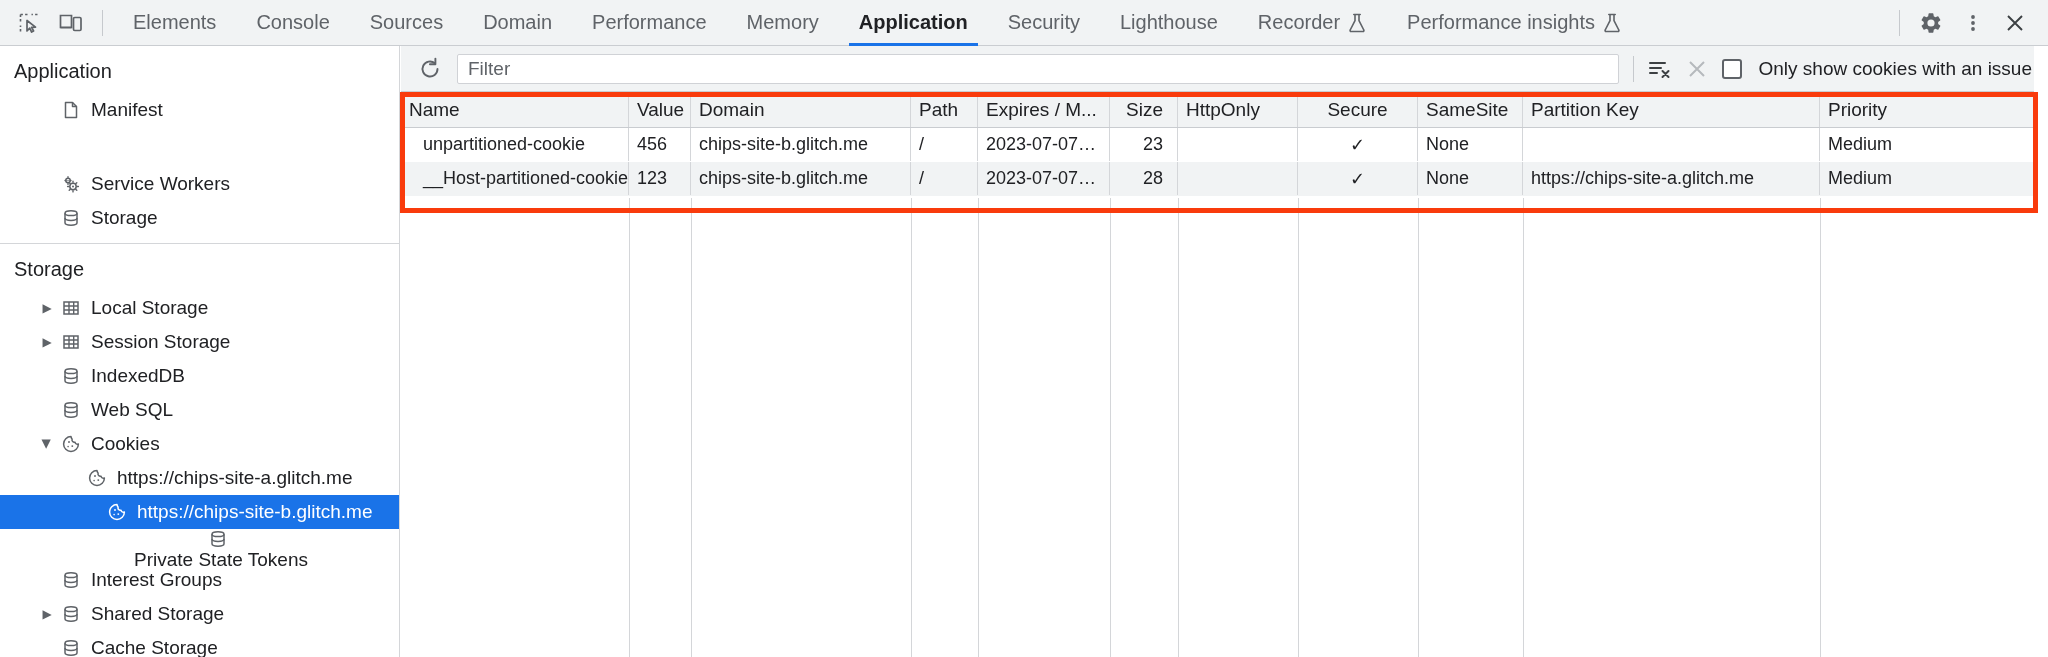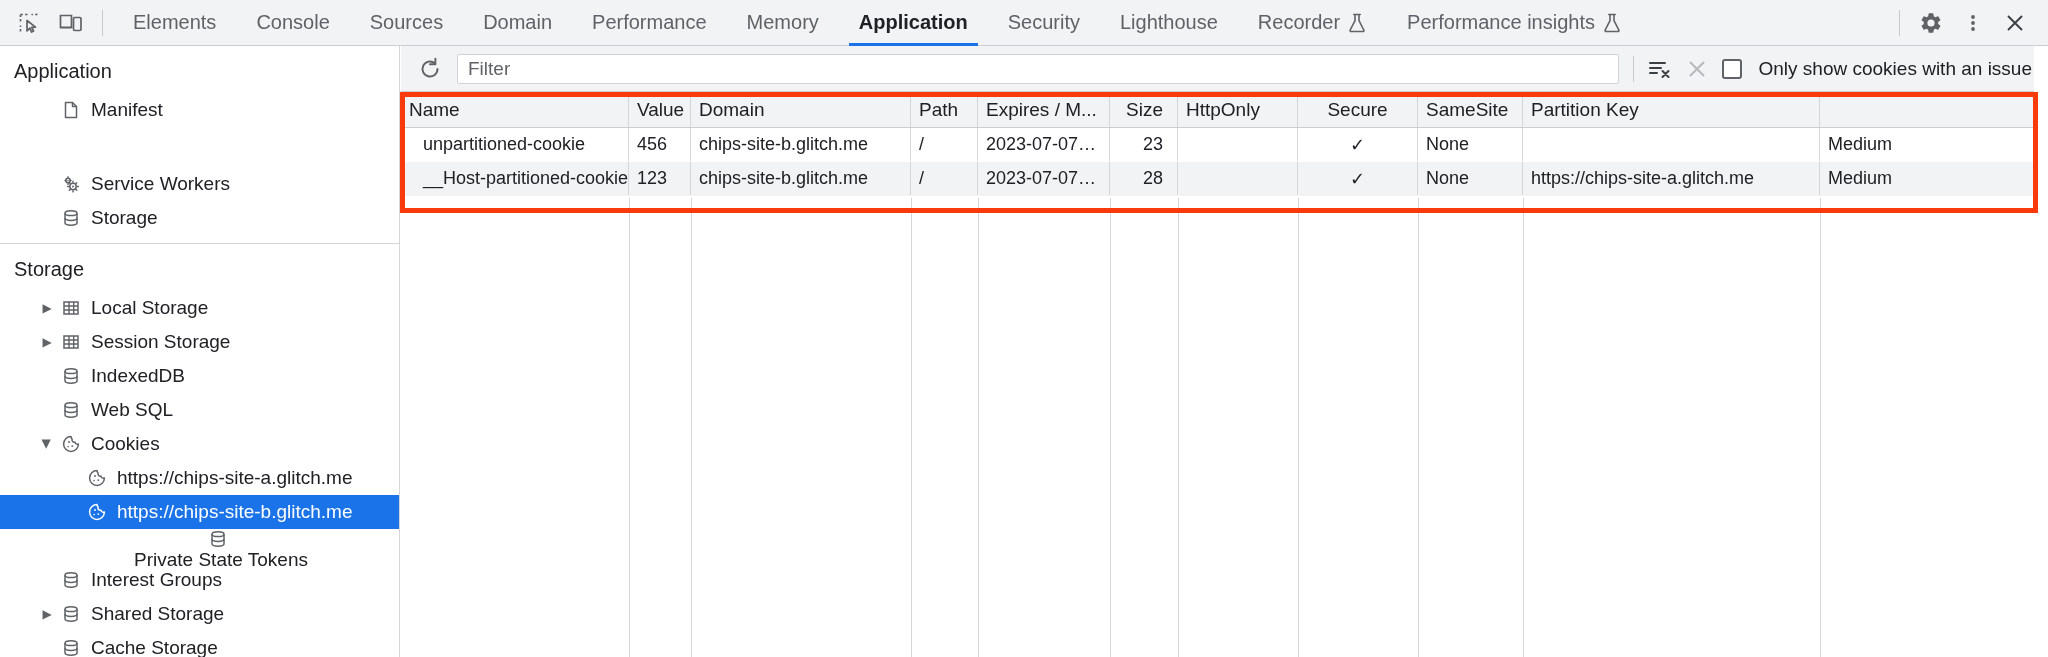--- a/index.html
+++ b/index.html
@@ -347,21 +347,21 @@
           <div class="t-icon">
             <svg width="20" height="20" viewBox="0 0 20 20">
               <path d="M10 2.6 a7.4 7.4 0 1 0 7.4 7.4 c-1.6 .6 -3.2 -.2 -3.4 -1.8 c-1.9 .5 -3.4 -1.1 -2.9 -3 c-.6 -.9 -1 -1.7 -1.1 -2.6 z" fill="none" stroke="#5f6368" stroke-width="1.5" stroke-linejoin="round"></path>
               <circle cx="8" cy="8" r="0.95" fill="#5f6368"></circle>
               <circle cx="11.3" cy="12.1" r="0.95" fill="#5f6368"></circle>
               <circle cx="7.1" cy="12.6" r="0.8" fill="#5f6368"></circle>
             </svg>
           </div>
           <div class="t-label">https://chips-site-a.glitch.me</div>
         </div>
-        <div class="tree-row selected" style="padding-left: 62px;">
+        <div class="tree-row selected" style="padding-left: 82px;">
           <div class="twisty"></div>
           <div class="t-icon">
             <svg width="20" height="20" viewBox="0 0 20 20">
               <path d="M10 2.6 a7.4 7.4 0 1 0 7.4 7.4 c-1.6 .6 -3.2 -.2 -3.4 -1.8 c-1.9 .5 -3.4 -1.1 -2.9 -3 c-.6 -.9 -1 -1.7 -1.1 -2.6 z" fill="none" stroke="#ffffff" stroke-width="1.5" stroke-linejoin="round"></path>
               <circle cx="8" cy="8" r="0.95" fill="#ffffff"></circle>
               <circle cx="11.3" cy="12.1" r="0.95" fill="#ffffff"></circle>
               <circle cx="7.1" cy="12.6" r="0.8" fill="#ffffff"></circle>
             </svg>
           </div>
           <div class="t-label">https://chips-site-b.glitch.me</div>
@@ -465,20 +465,21 @@
           <div class="cell c-name">Name</div>
           <div class="cell c-value">Value</div>
           <div class="cell c-domain">Domain</div>
           <div class="cell c-path">Path</div>
           <div class="cell c-exp">Expires / M...</div>
           <div class="cell c-size">Size</div>
           <div class="cell c-http">HttpOnly</div>
           <div class="cell c-secure">Secure</div>
           <div class="cell c-same">SameSite</div>
           <div class="cell c-part">Partition Key</div>
+          <div class="cell c-prio">Priority</div>
         </div>
       <div id="rows-host">
           <div class="row drow odd">
             <div class="cell c-name name-indent">unpartitioned-cookie</div>
             <div class="cell c-value">456</div>
             <div class="cell c-domain">chips-site-b.glitch.me</div>
             <div class="cell c-path">/</div>
             <div class="cell c-exp">2023-07-07…</div>
             <div class="cell c-size">23</div>
             <div class="cell c-http"></div>

